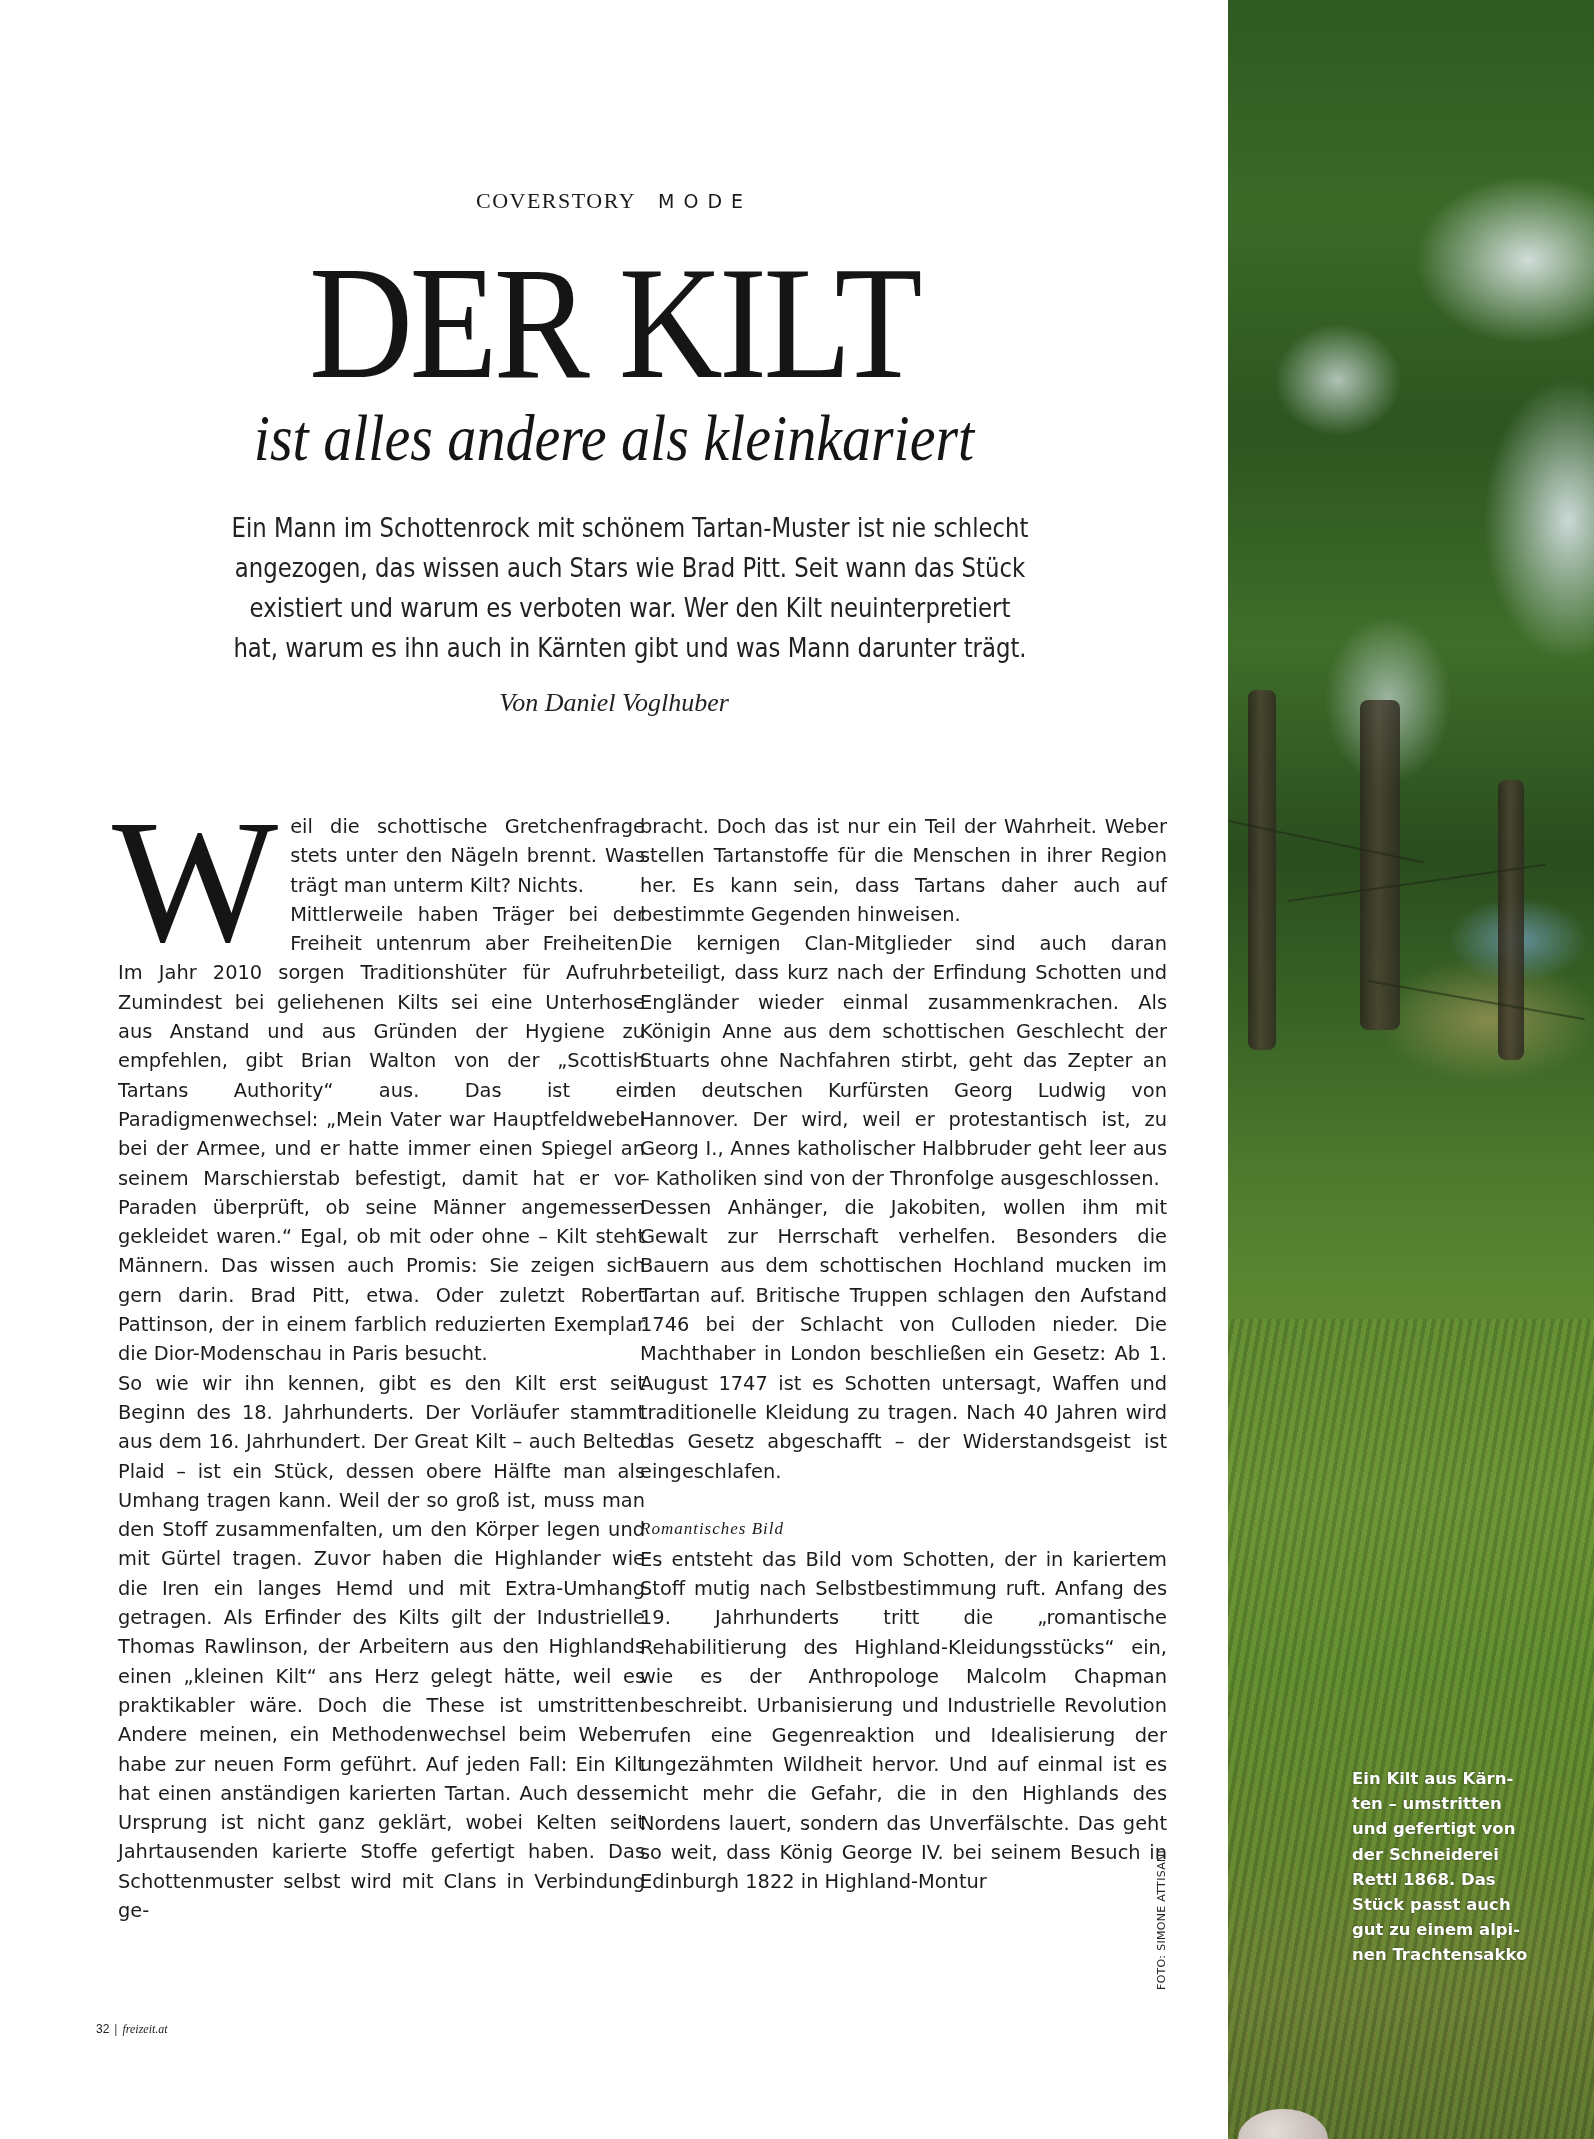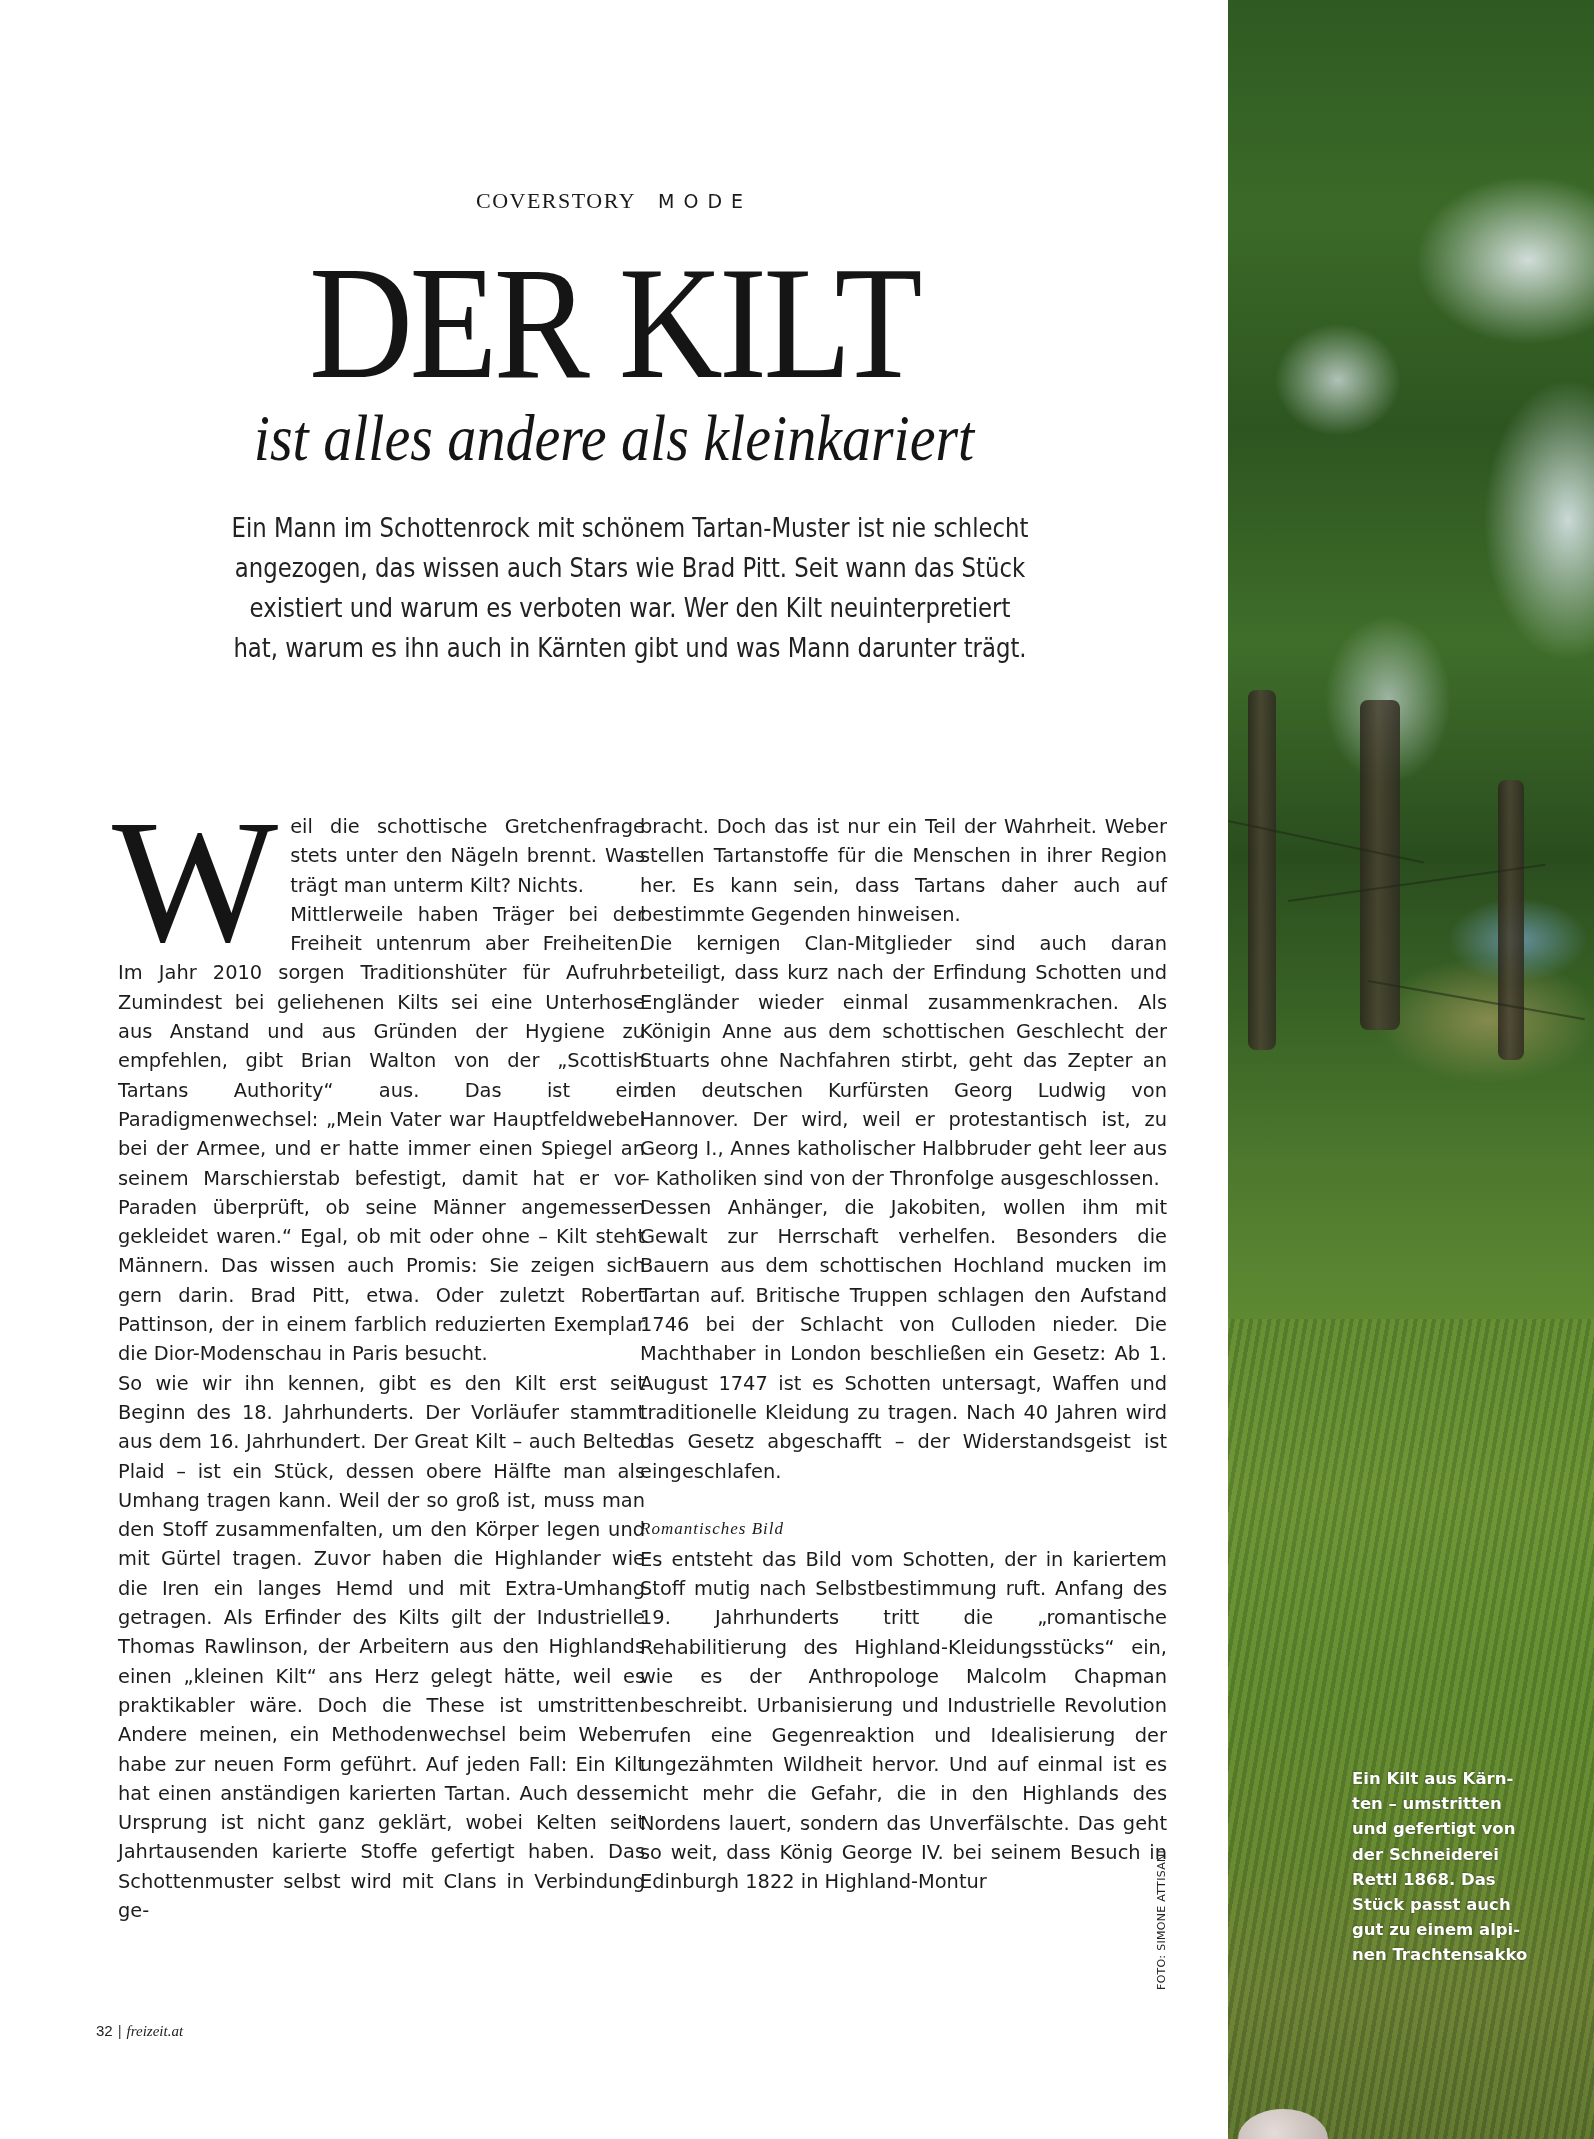--- a/index.html
+++ b/index.html
@@ -63,21 +63,21 @@
     position: absolute; left: 1155px; top: 1790px; width: 20px; height: 200px;
   }
   .credit span {
     position: absolute; left: 0; top: 0; white-space: nowrap;
     transform: rotate(-90deg) translate(-100%, 0); transform-origin: 0 0;
     font-family: "DejaVu Sans", sans-serif; font-size: 11px; letter-spacing: 0.3px; color: #222;
     display: block; width: 200px; text-align: left;
   }
 
   .footer {
-    position: absolute; left: 96px; top: 2022px; font-size: 15px; color: #222;
+    position: absolute; left: 96px; top: 2022px; font-size: 12px; color: #222;
   }
   .footer .num { font-family: "Liberation Sans", sans-serif; }
   .footer .sep { margin: 0 5px; color: #444; }
   .footer .mag { font-family: "Liberation Serif", serif; font-style: italic; }
 
   
   .photo {
     position: absolute; left: 1228px; top: 0; width: 366px; height: 2139px; overflow: hidden;
     background:
       radial-gradient(ellipse 160px 120px at 300px 260px, rgba(235,242,248,0.85), rgba(235,242,248,0) 70%),
@@ -116,20 +116,21 @@
   <div class="headline">DER KILT</div>
   <div class="subhead">ist alles andere als kleinkariert</div>
 
   <div class="lead">
     <div>Ein Mann im Schottenrock mit schönem Tartan-Muster ist nie schlecht</div>
     <div>angezogen, das wissen auch Stars wie Brad Pitt. Seit wann das Stück</div>
     <div>existiert und warum es verboten war. Wer den Kilt neuinterpretiert</div>
     <div>hat, warum es ihn auch in Kärnten gibt und was Mann darunter trägt.</div>
   </div>
 
+  <div class="byline">Von Daniel Voglhuber</div>
 
   <div class="col col-left">
     <p><span class="dropcap">W</span><span>eil die schottische Gretchenfrage stets unter den Nägeln brennt. Was trägt man unterm Kilt? Nichts.</span></p>
     <p>Mittlerweile haben Träger bei der Freiheit untenrum aber Freiheiten. Im Jahr 2010 sorgen Traditionshüter für Aufruhr: Zumindest bei geliehenen Kilts sei eine Unterhose aus Anstand und aus Gründen der Hygiene zu empfehlen, gibt Brian Walton von der „Scottish Tartans Authority“ aus. Das ist ein Paradigmenwechsel: „Mein Vater war Hauptfeldwebel bei der Armee, und er hatte immer einen Spiegel an seinem Marschierstab befestigt, damit hat er vor Paraden überprüft, ob seine Männer angemessen gekleidet waren.“ Egal, ob mit oder ohne – Kilt steht Männern. Das wissen auch Promis: Sie zeigen sich gern darin. Brad Pitt, etwa. Oder zuletzt Robert Pattinson, der in einem farblich reduzierten Exemplar die Dior-Modenschau in Paris besucht.</p>
     <p>So wie wir ihn kennen, gibt es den Kilt erst seit Beginn des 18. Jahrhunderts. Der Vorläufer stammt aus dem 16. Jahrhundert. Der Great Kilt – auch Belted Plaid – ist ein Stück, dessen obere Hälfte man als Umhang tragen kann. Weil der so groß ist, muss man den Stoff zusammenfalten, um den Körper legen und mit Gürtel tragen. Zuvor haben die Highlander wie die Iren ein langes Hemd und mit Extra-Umhang getragen. Als Erfinder des Kilts gilt der Industrielle Thomas Rawlinson, der Arbeitern aus den Highlands einen „kleinen Kilt“ ans Herz gelegt hätte, weil es praktikabler wäre. Doch die These ist umstritten. Andere meinen, ein Methodenwechsel beim Weben habe zur neuen Form geführt. Auf jeden Fall: Ein Kilt hat einen anständigen karierten Tartan. Auch dessen Ursprung ist nicht ganz geklärt, wobei Kelten seit Jahrtausenden karierte Stoffe gefertigt haben. Das Schottenmuster selbst wird mit Clans in Verbindung ge-</p>
   </div>
 
   <div class="col col-right">
     <p>bracht. Doch das ist nur ein Teil der Wahrheit. Weber stellen Tartanstoffe für die Menschen in ihrer Region her. Es kann sein, dass Tartans daher auch auf bestimmte Gegenden hinweisen.</p>
     <p>Die kernigen Clan-Mitglieder sind auch daran beteiligt, dass kurz nach der Erfindung Schotten und Engländer wieder einmal zusammenkrachen. Als Königin Anne aus dem schottischen Geschlecht der Stuarts ohne Nachfahren stirbt, geht das Zepter an den deutschen Kurfürsten Georg Ludwig von Hannover. Der wird, weil er protestantisch ist, zu Georg I., Annes katholischer Halbbruder geht leer aus – Katholiken sind von der Thronfolge ausgeschlossen.</p>

